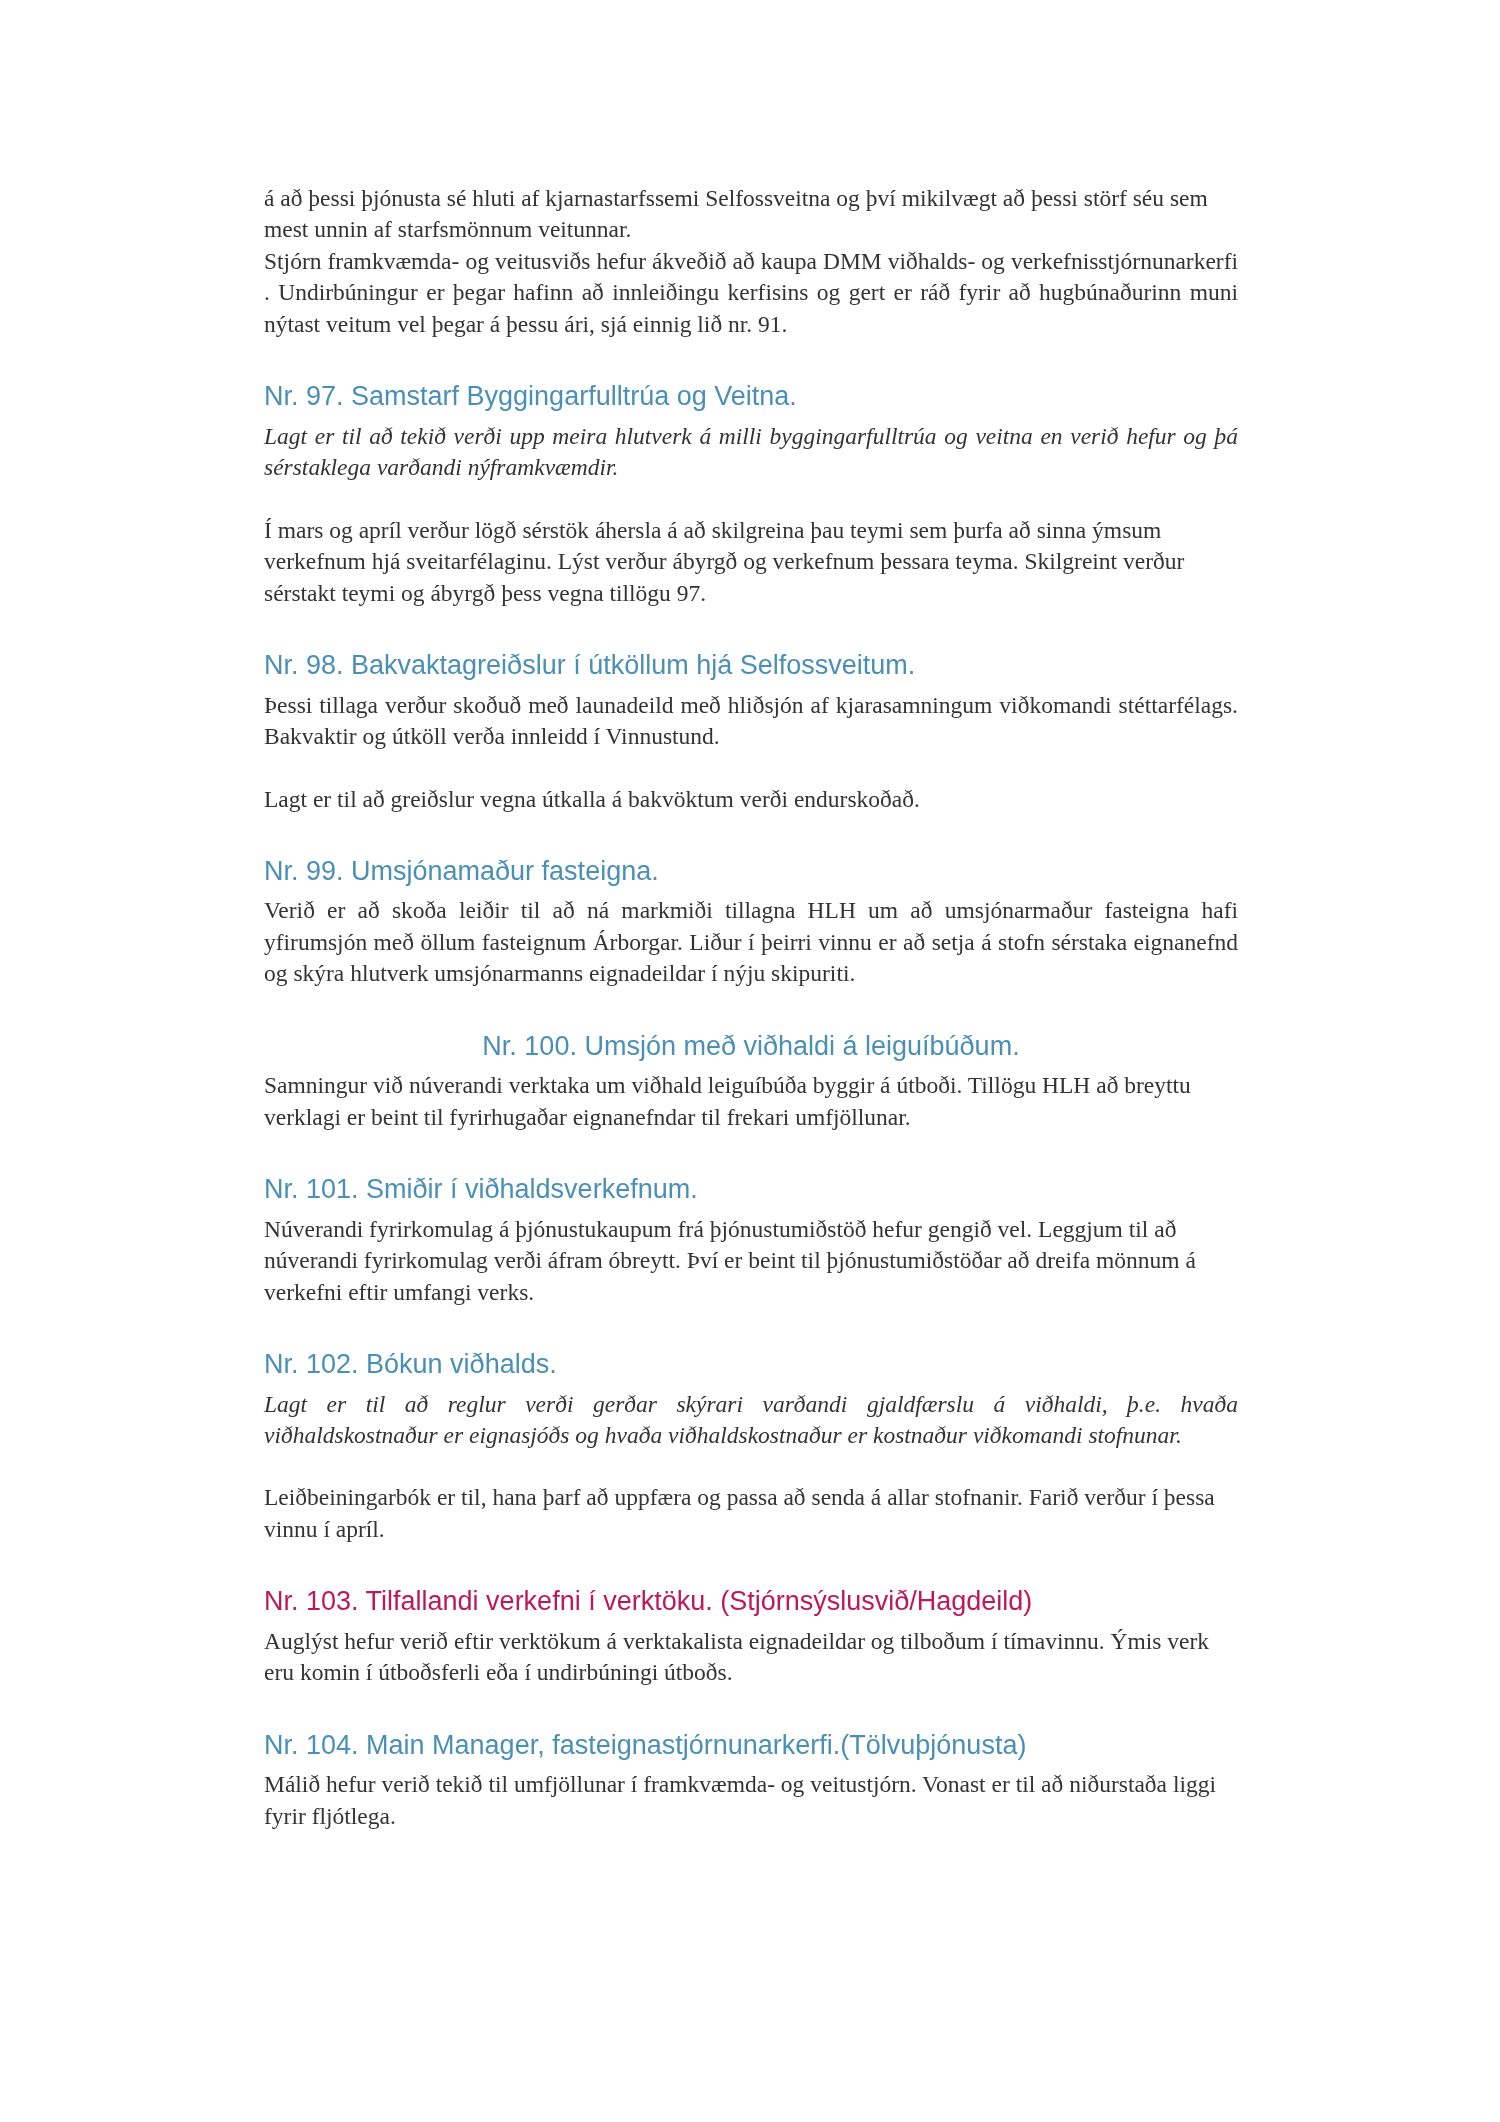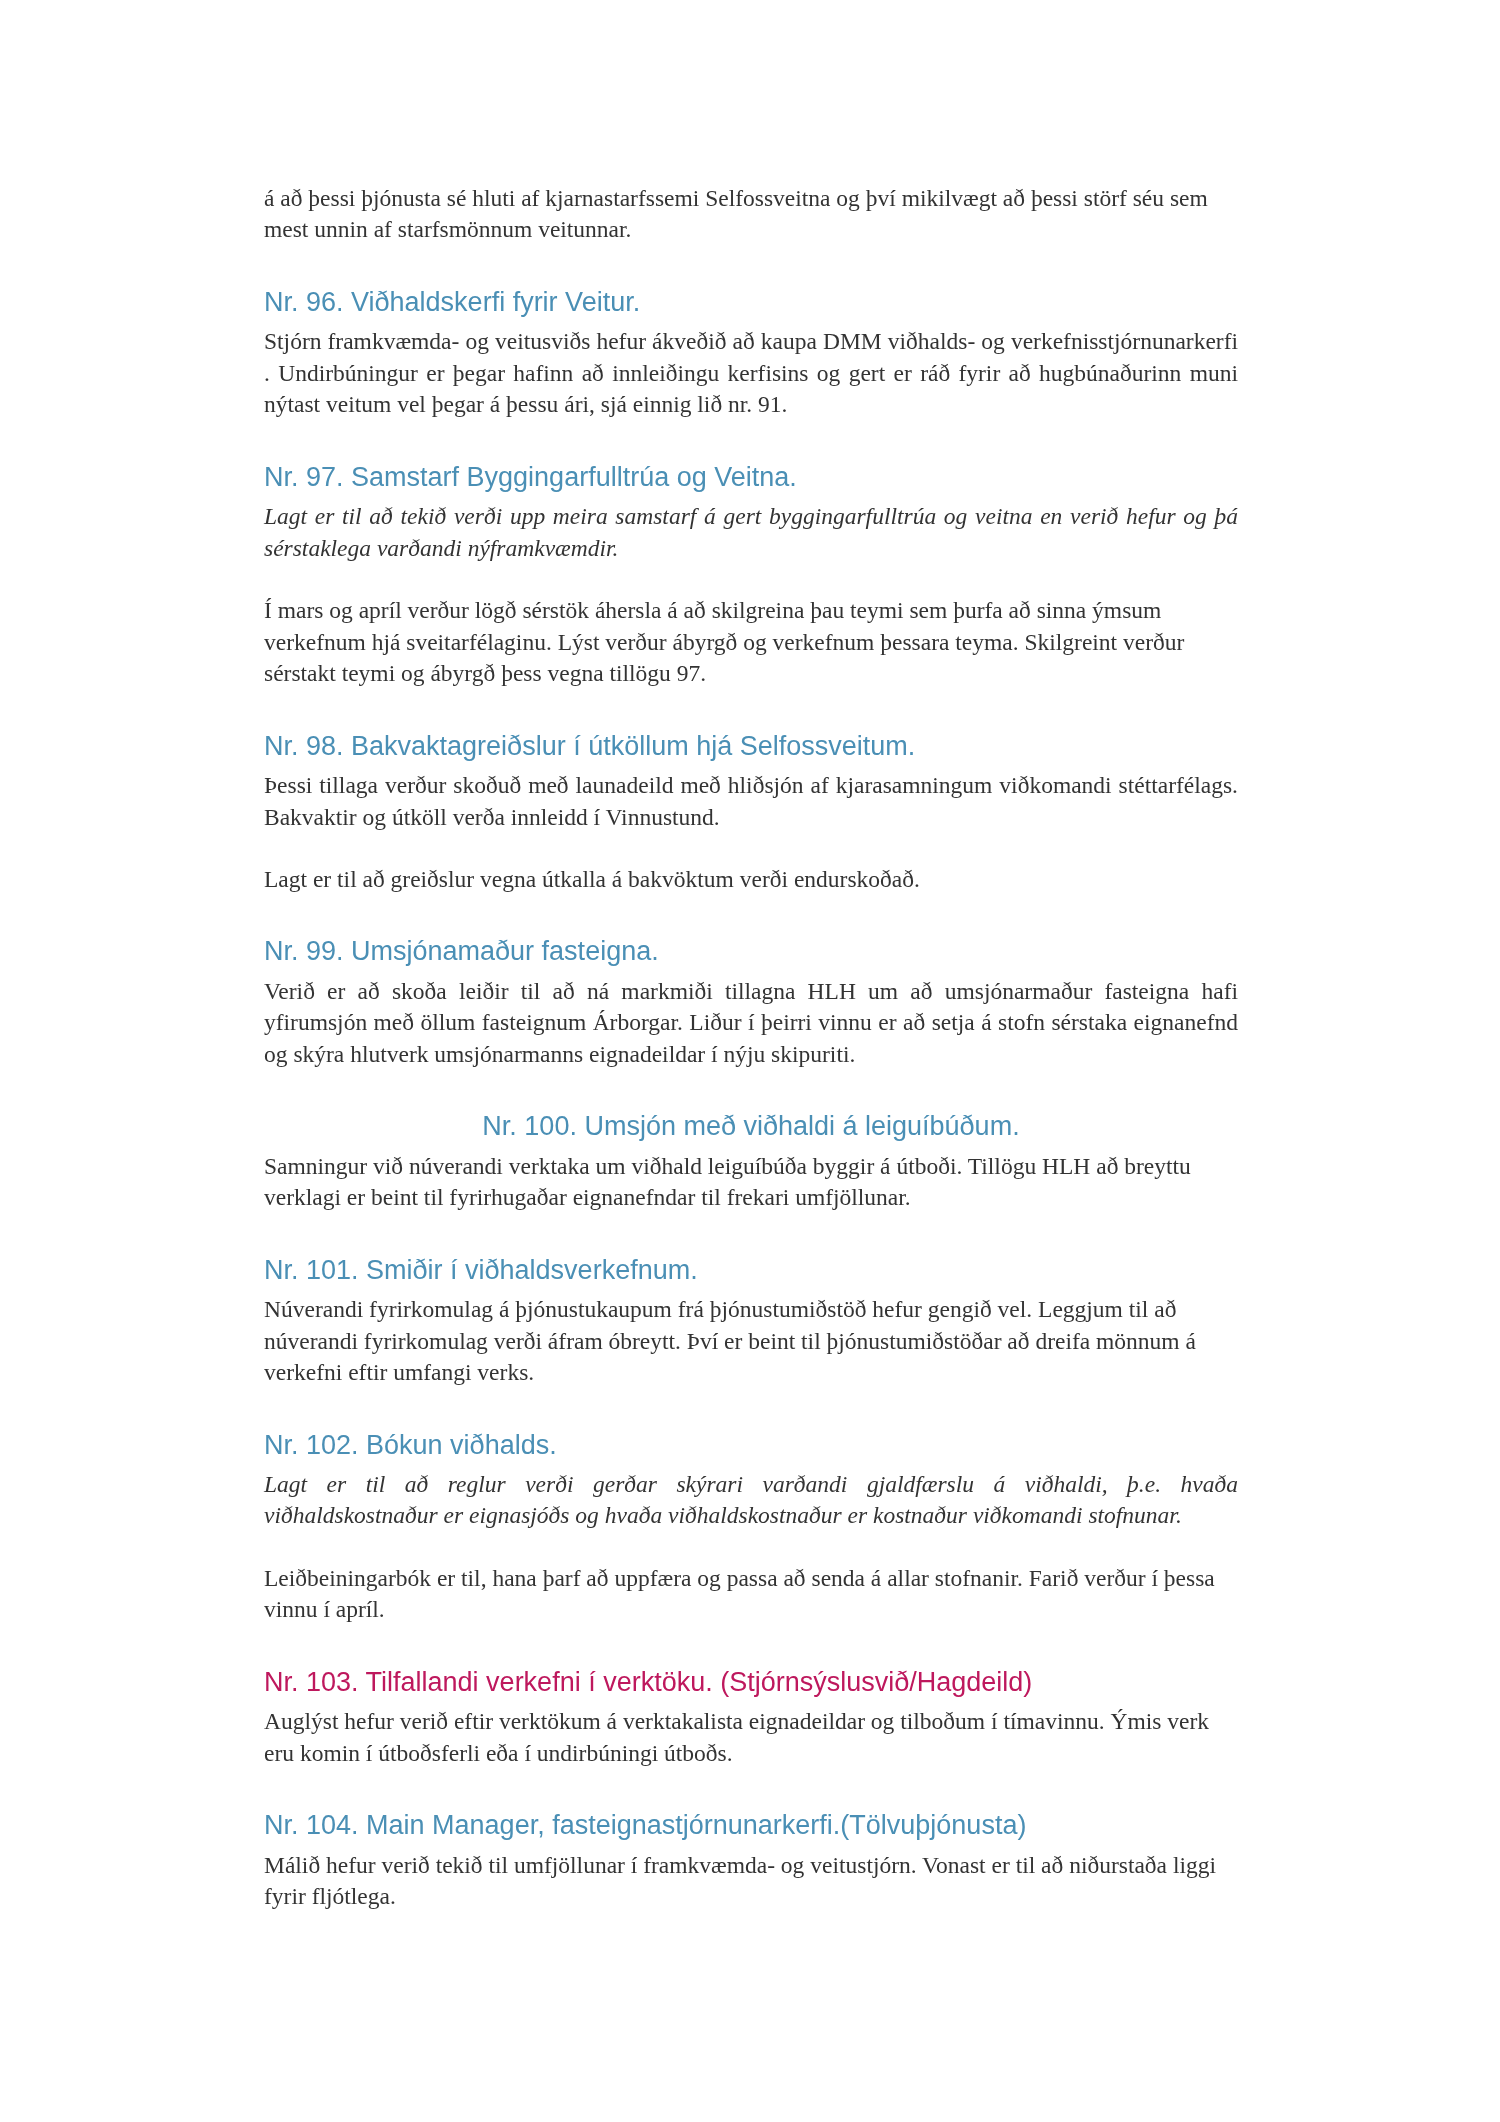--- a/index.html
+++ b/index.html
@@ -41,24 +41,23 @@
     line-height: 1.2;
     margin: 40px 0 8px 0;
   }
 </style>
 </head>
 <body>
 
 <div class="page">
   <p class="body-text">á að þessi þjónusta sé hluti af kjarnastarfssemi Selfossveitna og því mikilvægt að þessi störf séu sem mest unnin af starfsmönnum veitunnar.</p>
   <main id="sections">
-      <h2 class="section-heading" style="color: rgb(74, 143, 181);">Nr. 96. Viðhaldskerfi fyrir Veitur.</h2>
       <p class="body-text justify">Stjórn framkvæmda- og veitusviðs hefur ákveðið að kaupa DMM viðhalds- og verkefnisstjórnunarkerfi . Undirbúningur er þegar hafinn að innleiðingu kerfisins og gert er ráð fyrir að hugbúnaðurinn muni nýtast veitum vel þegar á þessu ári, sjá einnig lið nr. 91.</p>
       <h2 class="section-heading" style="color: rgb(74, 143, 181);">Nr. 97. Samstarf Byggingarfulltrúa og Veitna.</h2>
-      <p class="body-text italic justify">Lagt er til að tekið verði upp meira samstarf á gert byggingarfulltrúa og veitna en verið hefur og þá sérstaklega varðandi nýframkvæmdir.</p>
+      <p class="body-text italic justify">Lagt er til að tekið verði upp meira hlutverk á milli byggingarfulltrúa og veitna en verið hefur og þá sérstaklega varðandi nýframkvæmdir.</p>
       <p class="body-text">Í mars og apríl verður lögð sérstök áhersla á að skilgreina þau teymi sem þurfa að sinna ýmsum verkefnum hjá sveitarfélaginu. Lýst verður ábyrgð og verkefnum þessara teyma. Skilgreint verður sérstakt teymi og ábyrgð þess vegna tillögu 97.</p>
       <h2 class="section-heading" style="color: rgb(74, 143, 181);">Nr. 98. Bakvaktagreiðslur í útköllum hjá Selfossveitum.</h2>
       <p class="body-text justify">Þessi tillaga verður skoðuð með launadeild með hliðsjón af kjarasamningum viðkomandi stéttarfélags. Bakvaktir og útköll verða innleidd í Vinnustund.</p>
       <p class="body-text">Lagt er til að greiðslur vegna útkalla á bakvöktum verði endurskoðað.</p>
       <h2 class="section-heading" style="color: rgb(74, 143, 181);">Nr. 99. Umsjónamaður fasteigna.</h2>
       <p class="body-text justify">Verið er að skoða leiðir til að ná markmiði tillagna HLH um að umsjónarmaður fasteigna hafi yfirumsjón með öllum fasteignum Árborgar. Liður í þeirri vinnu er að setja á stofn sérstaka eignanefnd og skýra hlutverk umsjónarmanns eignadeildar í nýju skipuriti.</p>
       <h2 class="section-heading" style="color: rgb(74, 143, 181); text-align: center;">Nr. 100. Umsjón með viðhaldi á leiguíbúðum.</h2>
       <p class="body-text">Samningur við núverandi verktaka um viðhald leiguíbúða byggir á útboði. Tillögu HLH að breyttu verklagi er beint til fyrirhugaðar eignanefndar til frekari umfjöllunar.</p>
       <h2 class="section-heading" style="color: rgb(74, 143, 181);">Nr. 101. Smiðir í viðhaldsverkefnum.</h2>
       <p class="body-text">Núverandi fyrirkomulag á þjónustukaupum frá þjónustumiðstöð hefur gengið vel. Leggjum til að núverandi fyrirkomulag verði áfram óbreytt. Því er beint til þjónustumiðstöðar að dreifa mönnum á verkefni eftir umfangi verks.</p>

